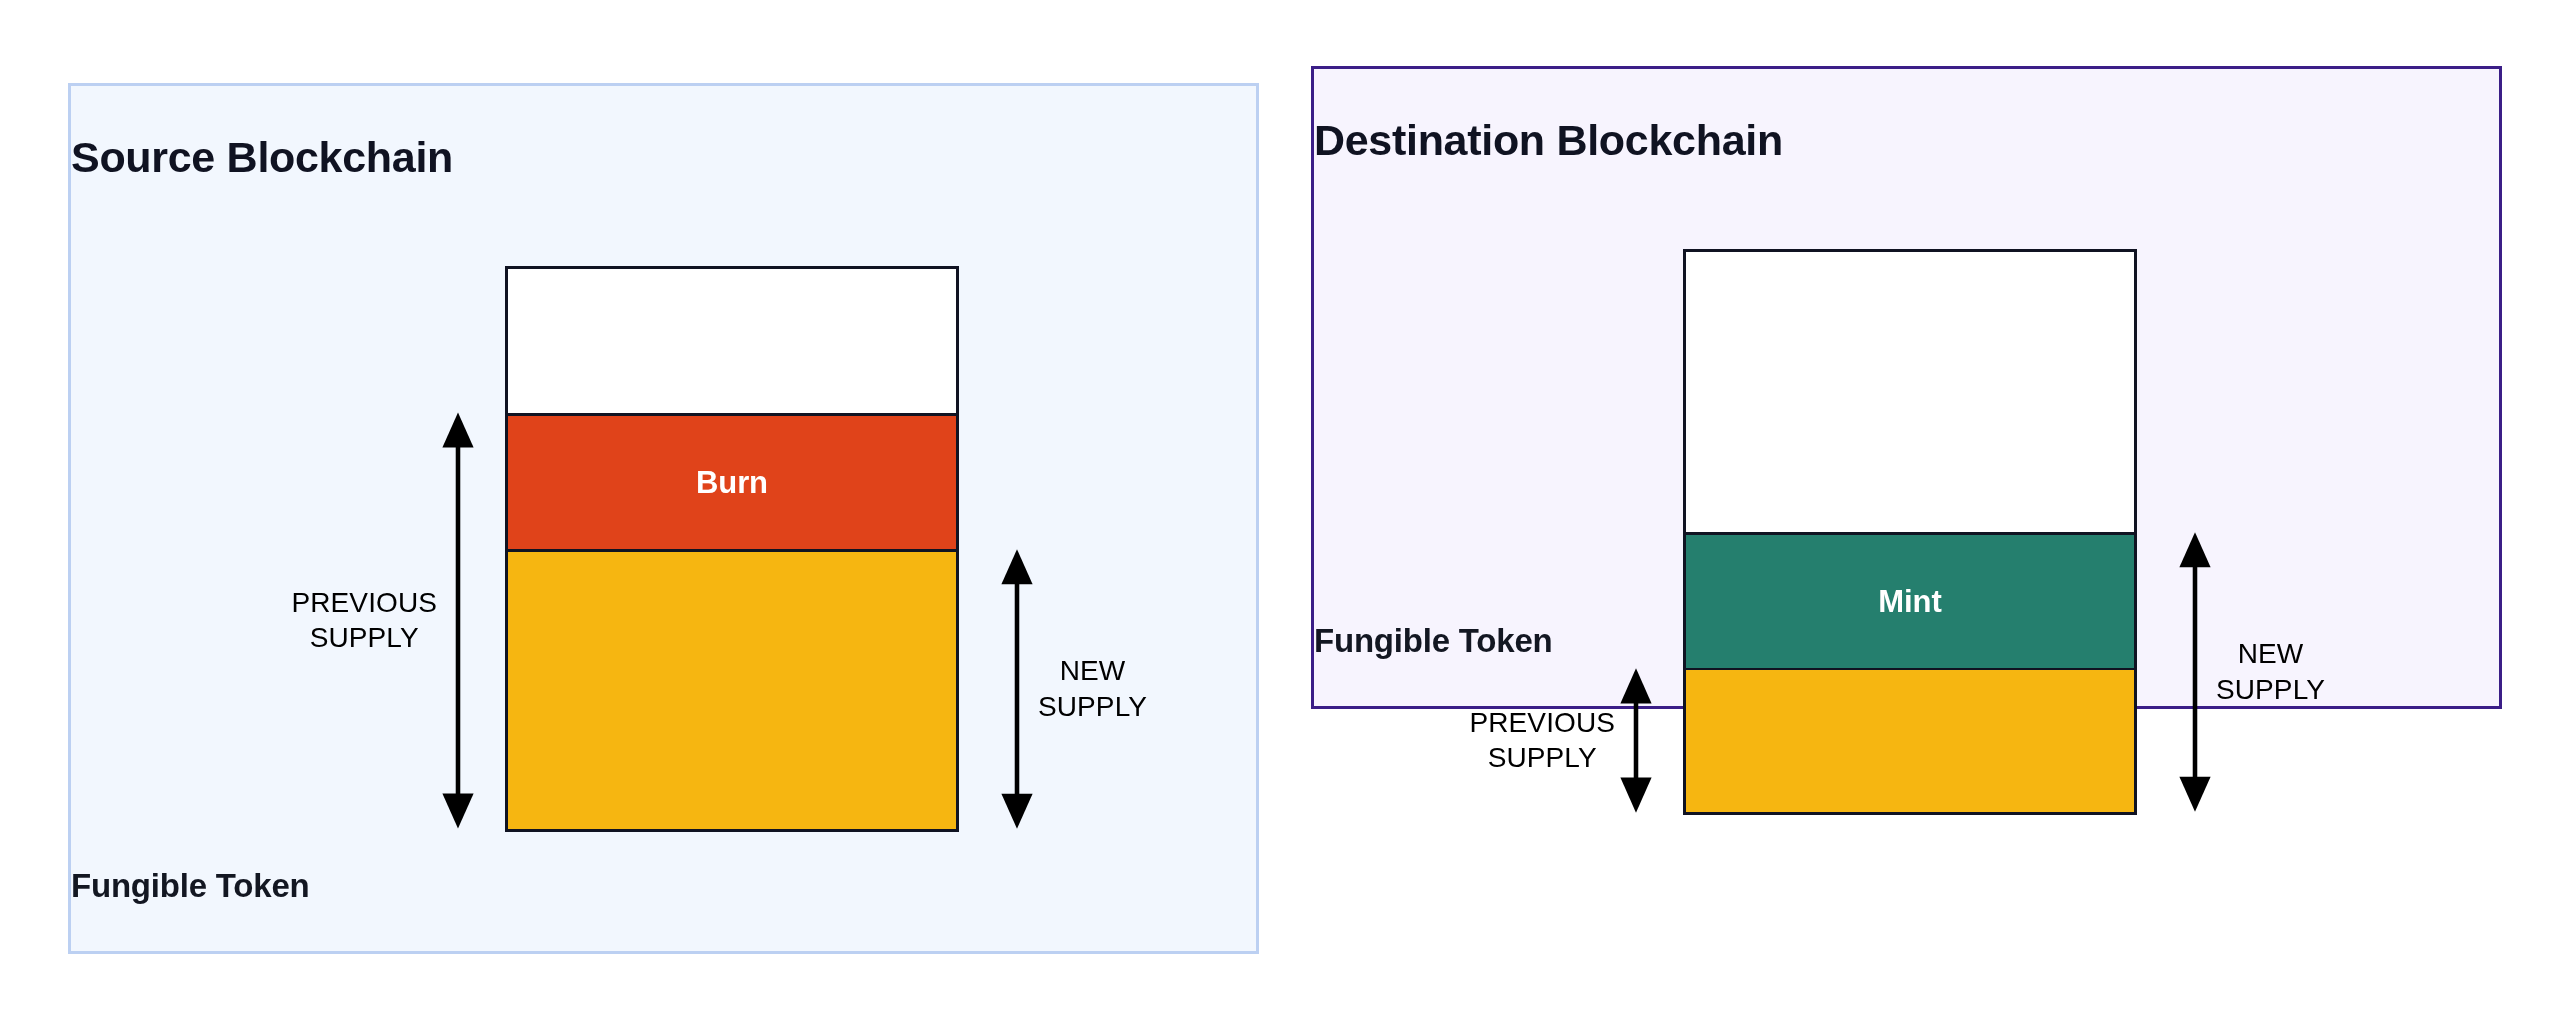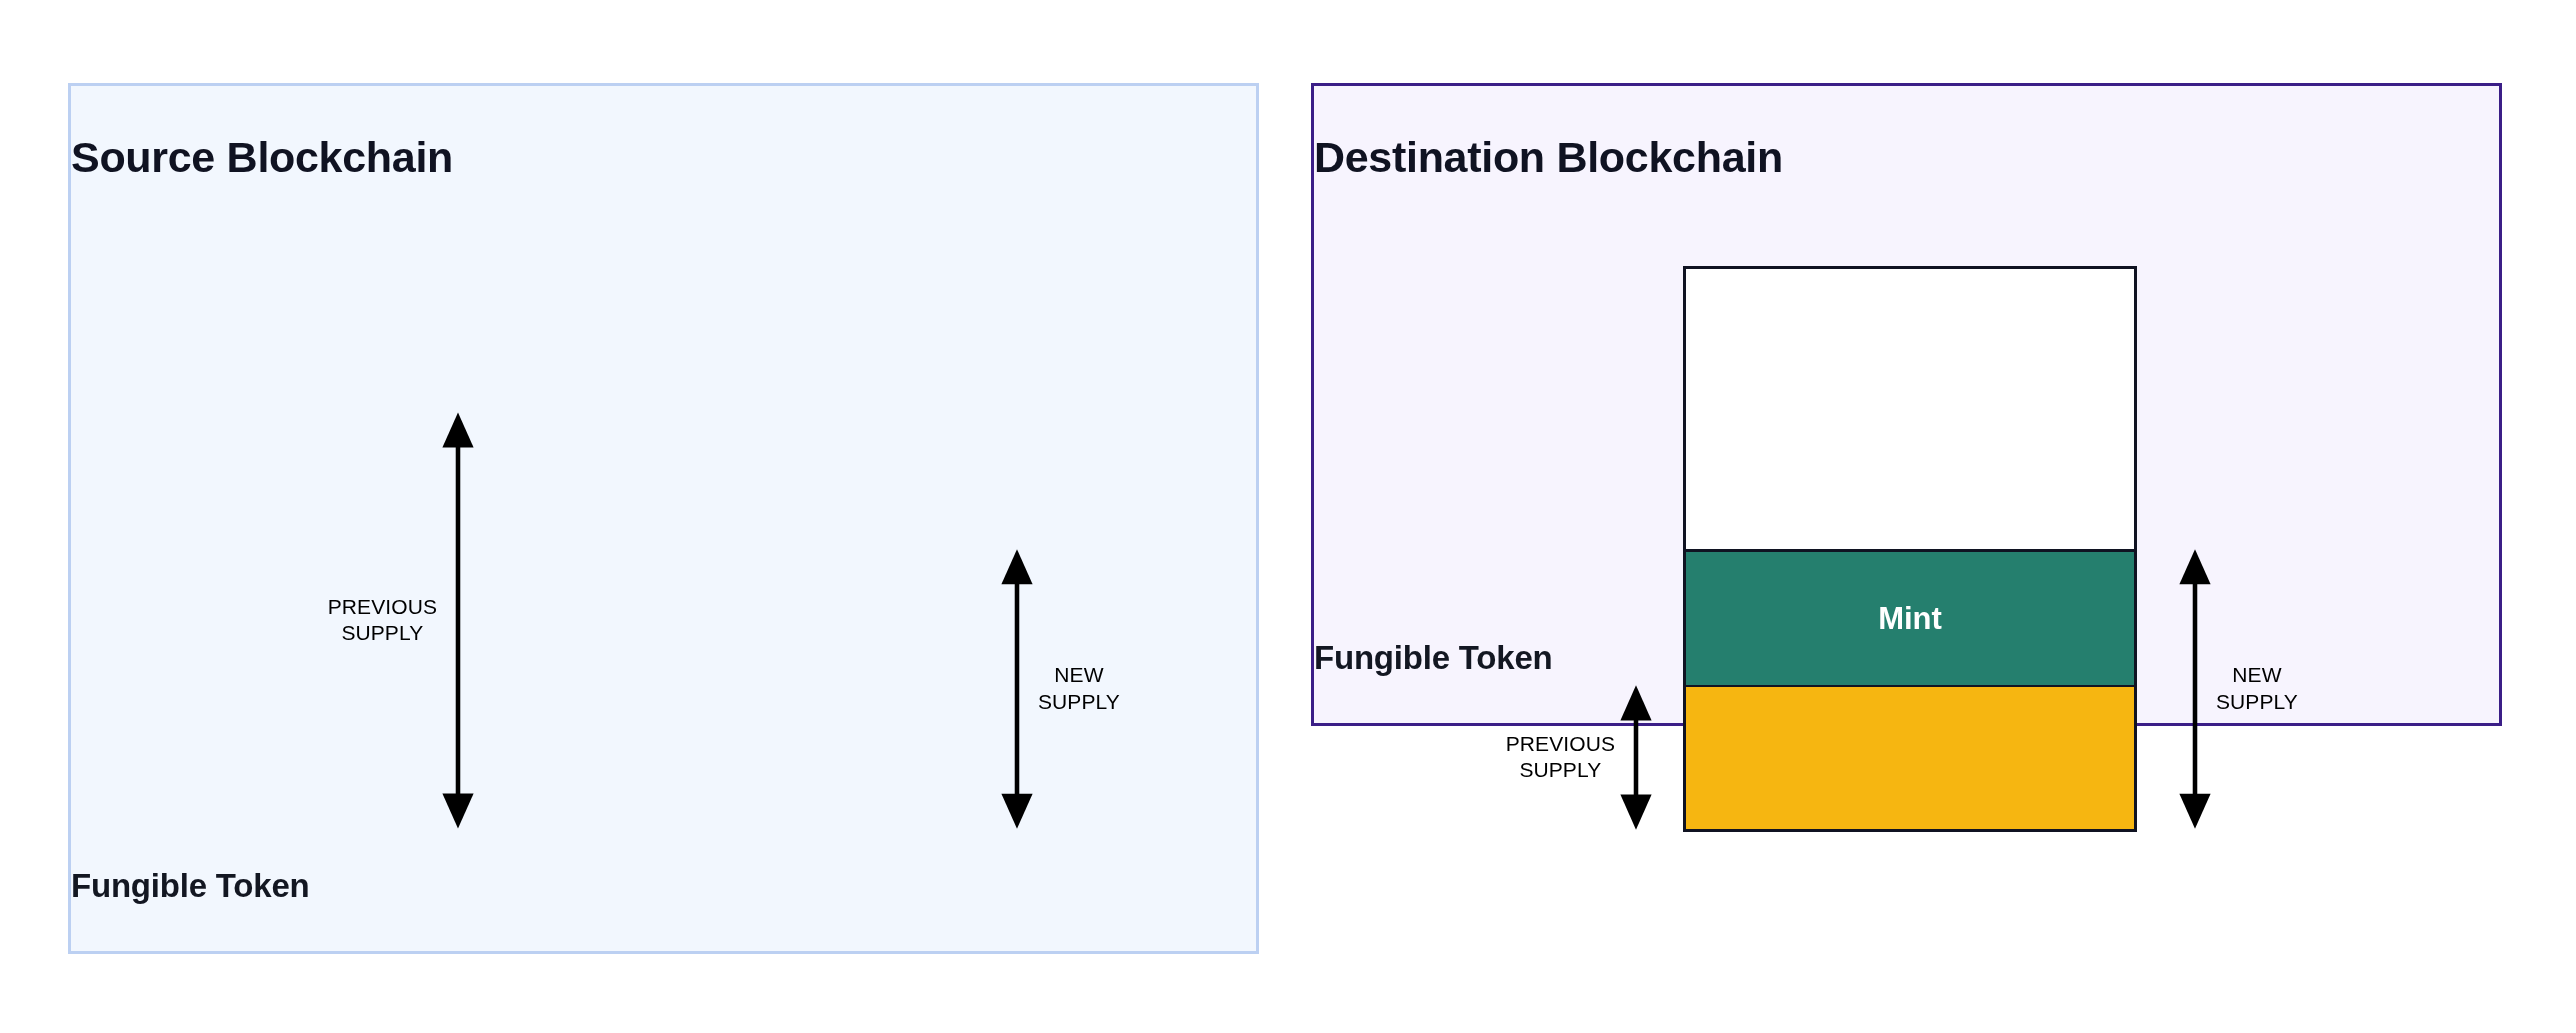--- a/index.html
+++ b/index.html
@@ -31,21 +31,21 @@
   .panel-source {
     left: 68px;
     top: 83px;
     width: 1191px;
     height: 871px;
     background: #f2f7fe;
     border: 3.3px solid #bcd0f2;
   }
   .panel-destination {
     left: 1311px;
-    top: 83px;
+    top: 66px;
     width: 1191px;
     height: 643px;
     background: #f7f4fe;
     border: 3.9px solid #3b1e87;
   }
 
   
   .panel-title {
     position: absolute;
     left: 0;
@@ -112,21 +112,21 @@
   
   .measure {
     position: absolute;
   }
   .measure svg {
     display: block;
     overflow: visible;
   }
   .measure-label {
     position: absolute;
-    font-size: 21px;
+    font-size: 28px;
     font-weight: 400;
     color: #000000;
     line-height: 1.28;
     text-align: center;
     white-space: pre-line;
     letter-spacing: 0.1px;
   }
   .measure-label.left-of {
     right: 34px;
     top: 50%;
@@ -140,20 +140,27 @@
 </style>
 </head>
 <body>
 
 <div class="stage">
 
   <div class="panel panel-source">
 
     <div class="panel-title">Source Blockchain</div>
 
+    <div class="bar bar-source">
+      <div class="bar-seg" style="top:0; height:150px; background:#FFFFFF;"></div>
+      <div class="bar-seg" style="top:150px; height:136px; background:#E0431A;">
+        <span class="seg-label">Burn</span>
+      </div>
+      <div class="bar-seg" style="top:286px; height:280px; background:#F6B611;"></div>
+    </div>
 
     <div class="measure" style="left:374px; top:326px; width:26px; height:417px;">
       <svg width="26" height="417" viewBox="0 0 40 640">
         <line x1="20" y1="36" x2="20" y2="604" stroke="#000000" stroke-width="7"></line>
         <polygon points="20,0 44,54 -4,54" fill="#000000"></polygon>
         <polygon points="20,640 44,586 -4,586" fill="#000000"></polygon>
       </svg>
       <div class="measure-label left-of">PREVIOUS
 SUPPLY</div>
     </div>

